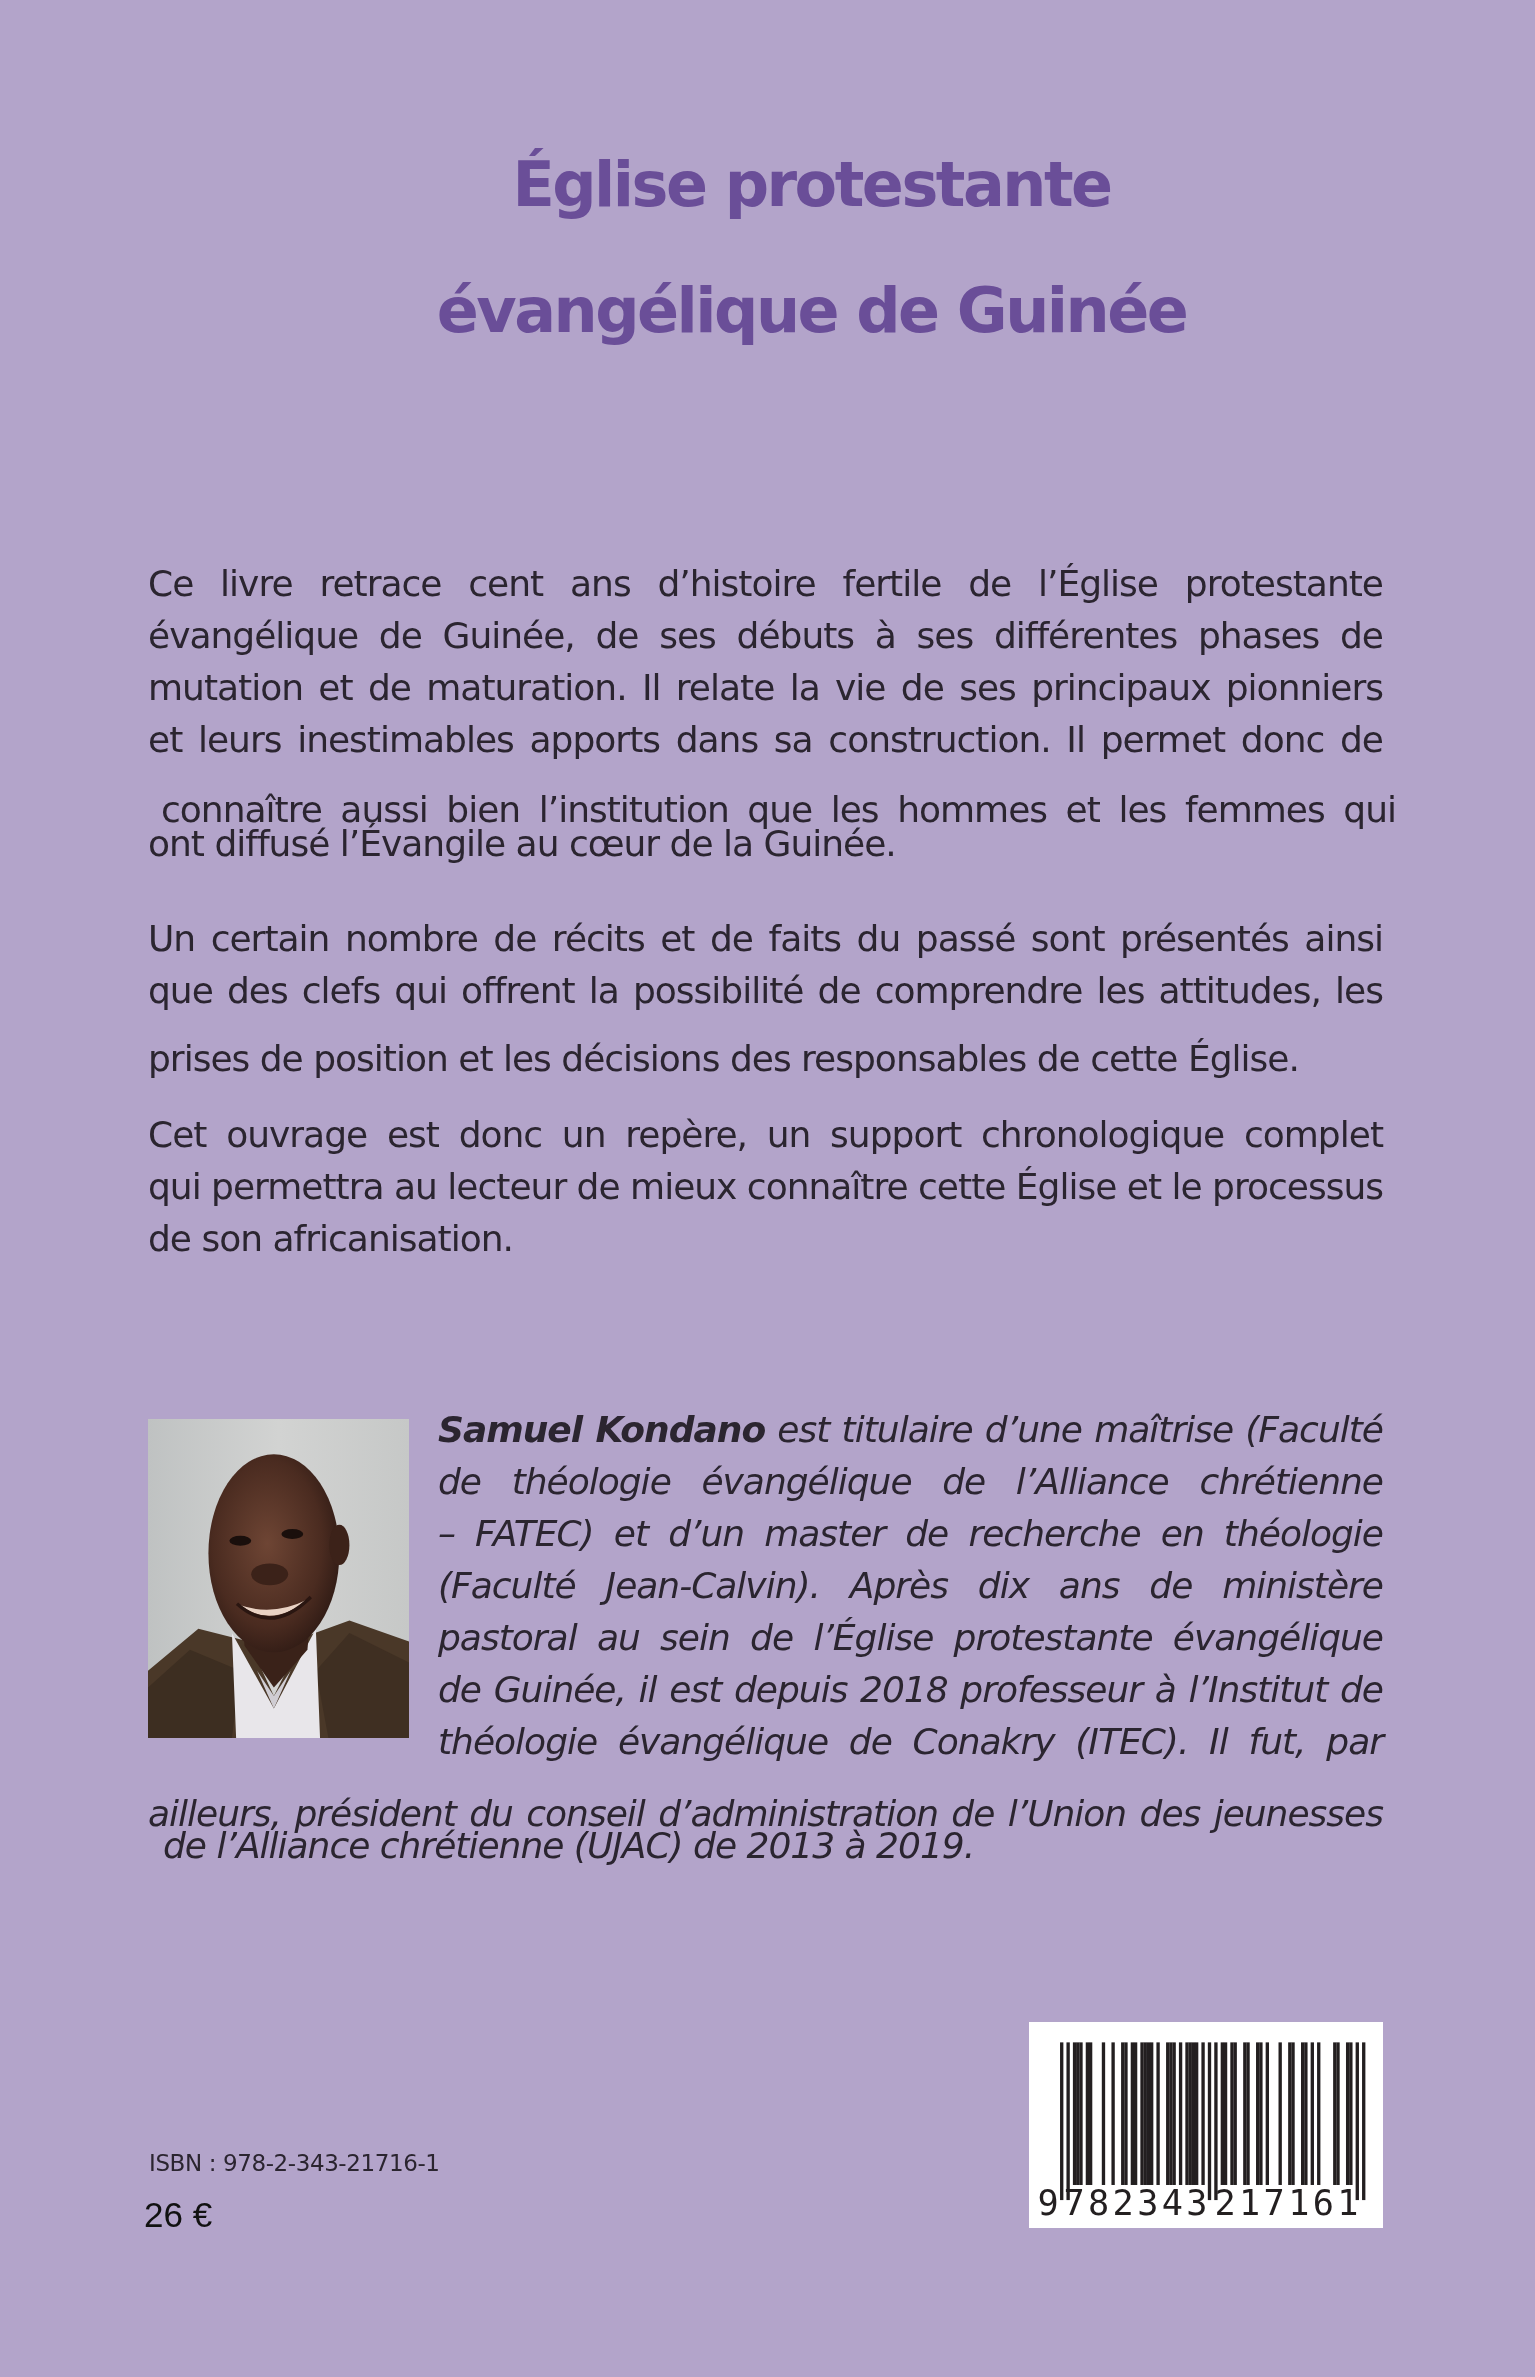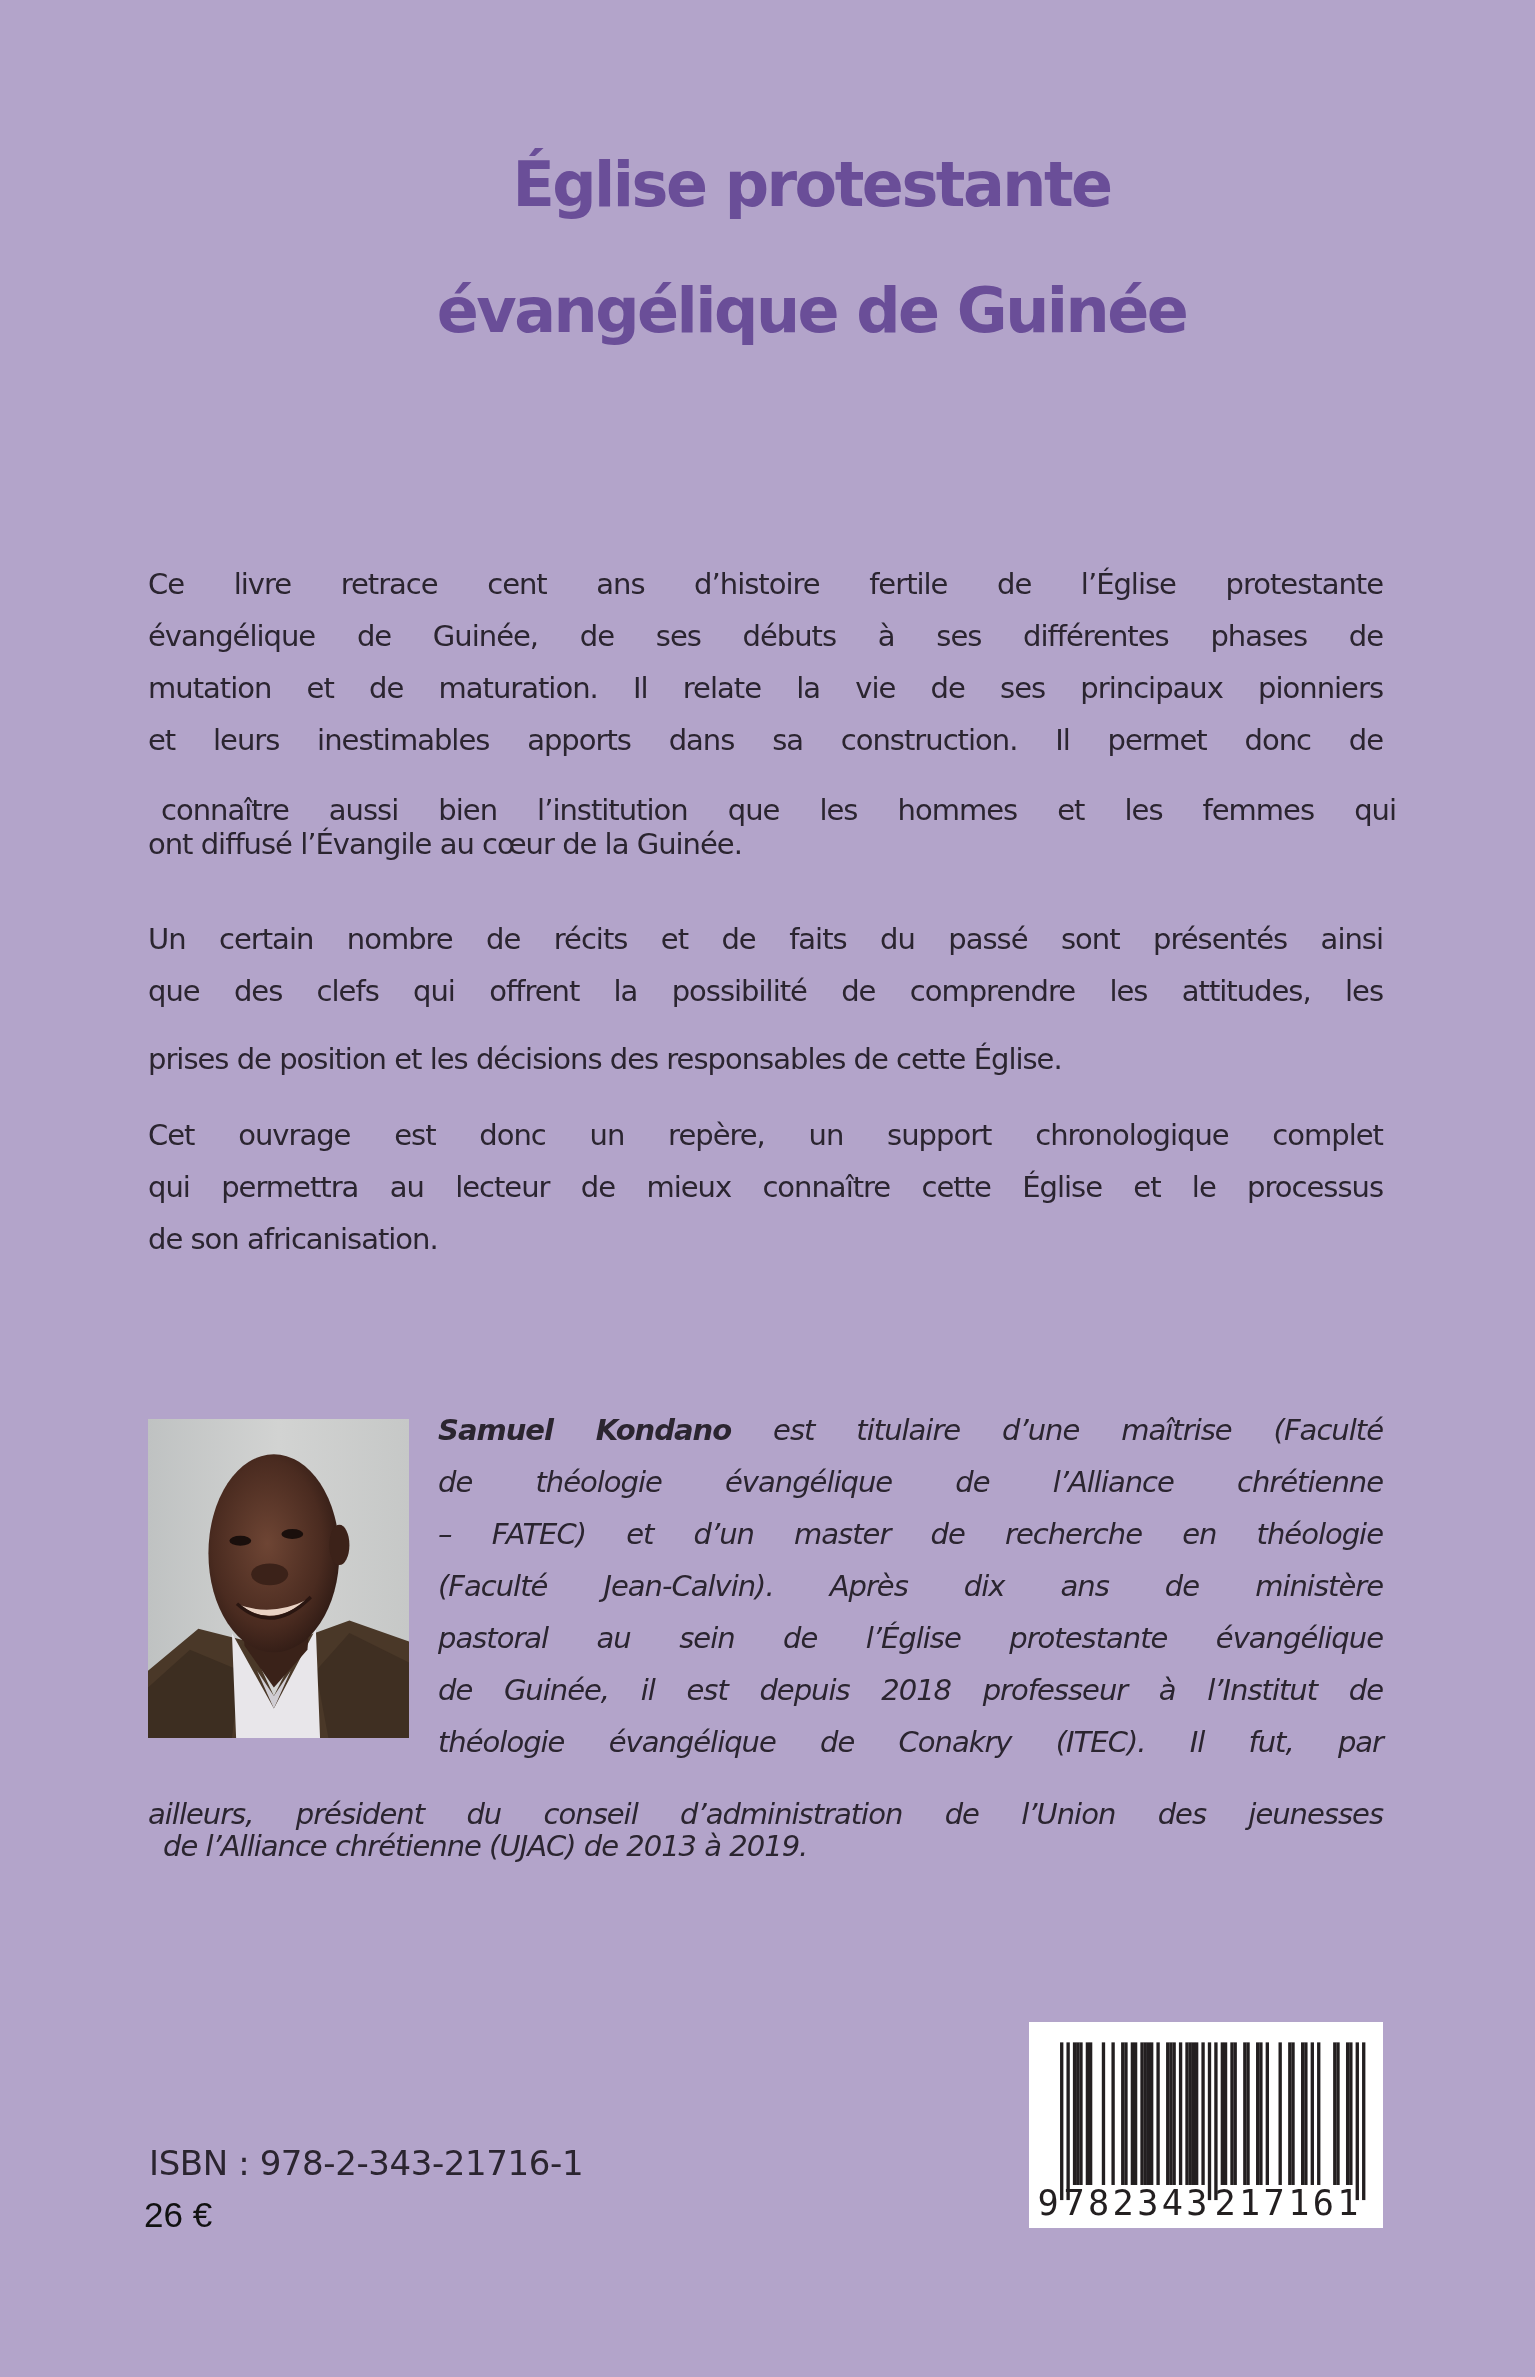--- a/index.html
+++ b/index.html
@@ -10,35 +10,35 @@
     color:#2b2530;
   }
   .title-line {
     position:absolute; left:0; width:1535px; text-align:center;
     font-family:"DejaVu Sans", sans-serif; font-weight:bold;
     color:#6a4e98; font-size:62px; line-height:117px;
     letter-spacing:-2.5px; white-space:nowrap;margin-left:44px;
   }
   .line {
     position:absolute; height:52px; line-height:52px;
-    font-size:29px; white-space:nowrap; overflow:visible;
+    font-size:36px; white-space:nowrap; overflow:visible;
     text-align:justify; text-align-last:justify;
     font-family:"DejaVu Sans", sans-serif;
     letter-spacing:-1px;
   }
   .line.last { text-align:right; text-align-last:left; }
   .body-line { left:148px; width:1235px; }
   .bio-line { font-style:italic; }
   .bio-name { font-weight:bold; font-style:italic; }
   .photo {
     position:absolute; left:148px; top:1419px; width:261px; height:319px;
     overflow:hidden; background:#c9cacb;
   }
   .isbn {
-    position:absolute; left:149px; top:2146px; font-size:34px; line-height:34px;
+    position:absolute; left:149px; top:2146px; font-size:23px; line-height:34px;
     font-family:"DejaVu Sans", sans-serif; color:#2b2530; letter-spacing:-0.4px;
   }
   .price {
     position:absolute; left:144px; top:2193px; font-size:35px; line-height:44px;
     font-family:"Liberation Sans", sans-serif; color:#111;
   }
   .barcode-box {
     position:absolute; left:1029px; top:2022px; width:354px; height:206px;
     background:#ffffff;
   }

